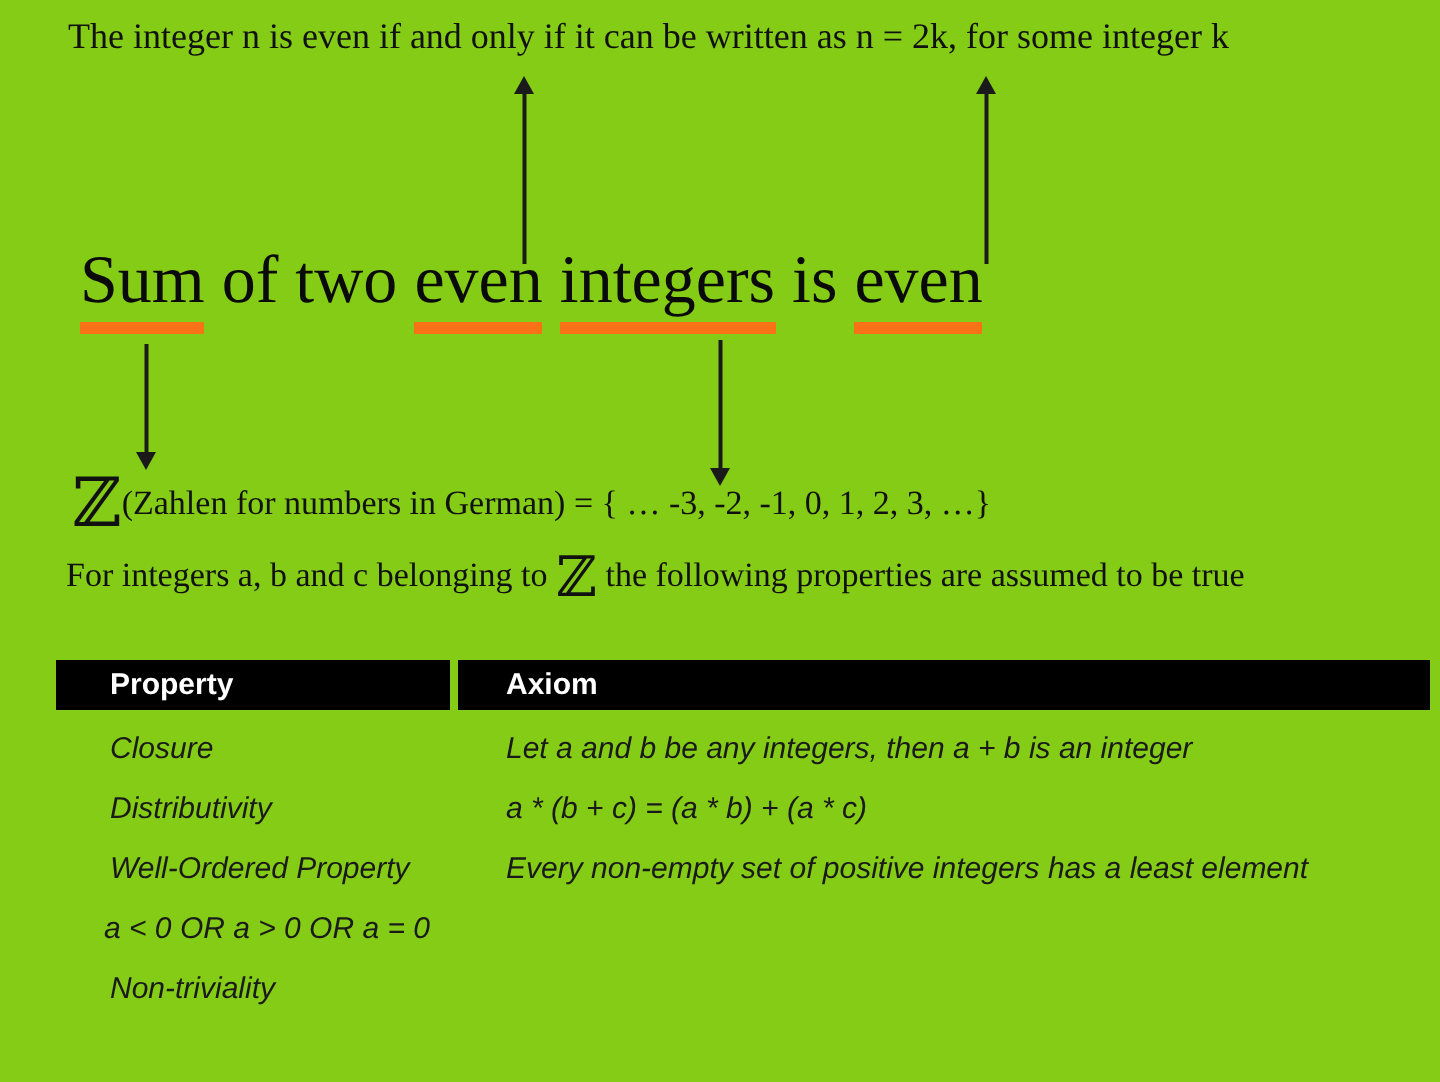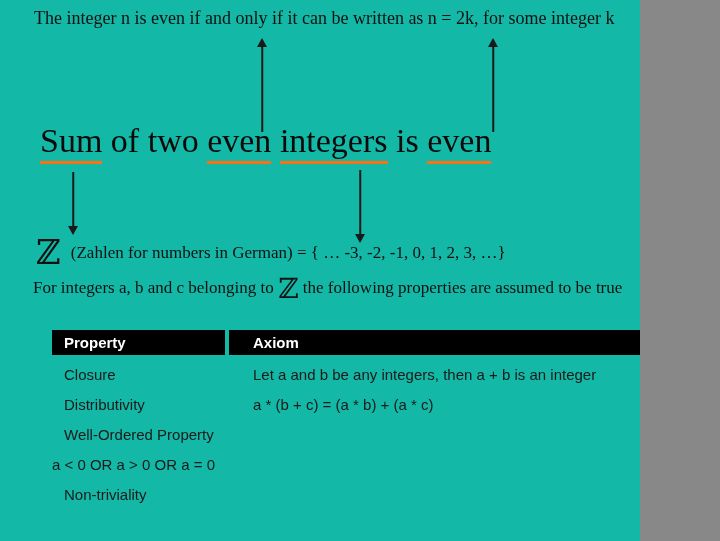--- a/index.html
+++ b/index.html
@@ -1,21 +1,21 @@
 <!DOCTYPE html>
 <html><head>
 <meta charset="utf-8">
 <style>
   html, body { margin: 0; padding: 0; }
   body { background: #888; }
   .slide {
     position: relative;
-    width: 640px;
+    width: 720px;
     height: 541px;
-    background: #14b8a6;
+    background: #84cc16;
     overflow: hidden;
     font-family: "Liberation Serif", "DejaVu Serif", serif;
     color: #111111;
   }
 
   
   .top-statement {
     position: absolute;
     left: 34px; top: 8px;
     font-size: 18px;
@@ -23,36 +23,36 @@
     color: #111;
   }
   .heading {
     position: absolute;
     left: 40px; top: 122px;
     font-size: 34px;
     white-space: nowrap;
     color: #0a0a0a;
   }
   .heading .u {
-    border-bottom: 3px solid #f97316;
+    border-bottom: 6px solid #f97316;
     padding-bottom: 2px;
   }
   .zahlen-line {
     position: absolute;
     left: 36px; top: 232px;
     white-space: nowrap;
   }
   .zahlen-line .zsym {
     font-family: "DejaVu Serif", "DejaVu Sans", serif;
     font-size: 34px;
     vertical-align: -6px;
   }
   .zahlen-line .ztext {
     font-size: 17px;
-    margin-left: 10px;
+    margin-left: 0;
   }
   .belongs-line {
     position: absolute;
     left: 33px; top: 272px;
     font-size: 17px;
     white-space: nowrap;
   }
   .belongs-line .zsym {
     font-family: "DejaVu Serif", "DejaVu Sans", serif;
     font-size: 28px;
@@ -107,22 +107,23 @@
     line-height: 25px;
     font-weight: bold;
     color: #ffffff;
     margin-bottom: 5px;
   }
   .trow.thead .cell { background: #000000; }
   .trow.tbody {
     height: 30px;
     line-height: 30px;
     color: #1a1a1a;
+    font-style: italic;
   }
-  .cell.prop { padding-left: 12px; margin-left: 24px; }
+  .cell.prop { padding-left: 27px; }
   .cell.ax   { padding-left: 24px;  }
   .neq { font-family: "DejaVu Sans", sans-serif; }
 </style>
 </head>
 <body>
 
 <div class="slide">
 
   <div class="top-statement">The integer n is even if and only if it can be written as n = 2k, for some integer k</div>
 
@@ -164,20 +165,21 @@
     <div class="trow tbody">
       <div class="cell prop">Closure</div>
       <div class="cell ax">Let a and b be any integers, then a + b is an integer</div>
     </div>
     <div class="trow tbody">
       <div class="cell prop">Distributivity</div>
       <div class="cell ax">a * (b + c) = (a * b) + (a * c)</div>
     </div>
     <div class="trow tbody">
       <div class="cell prop">Well-Ordered Property</div>
+      <div class="cell ax">Every non-empty set of positive integers has a least element</div>
     </div>
     <div class="trow tbody">
       <div class="cell ax">a &lt; 0 OR a &gt; 0 OR a = 0</div>
     </div>
     <div class="trow tbody">
       <div class="cell prop">Non-triviality</div>
     </div>
   </div>
 
 </div>

